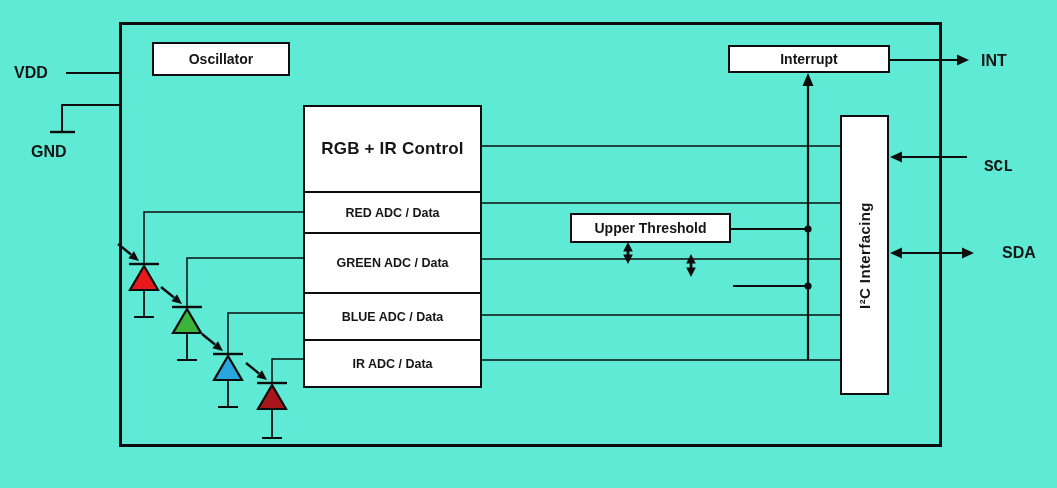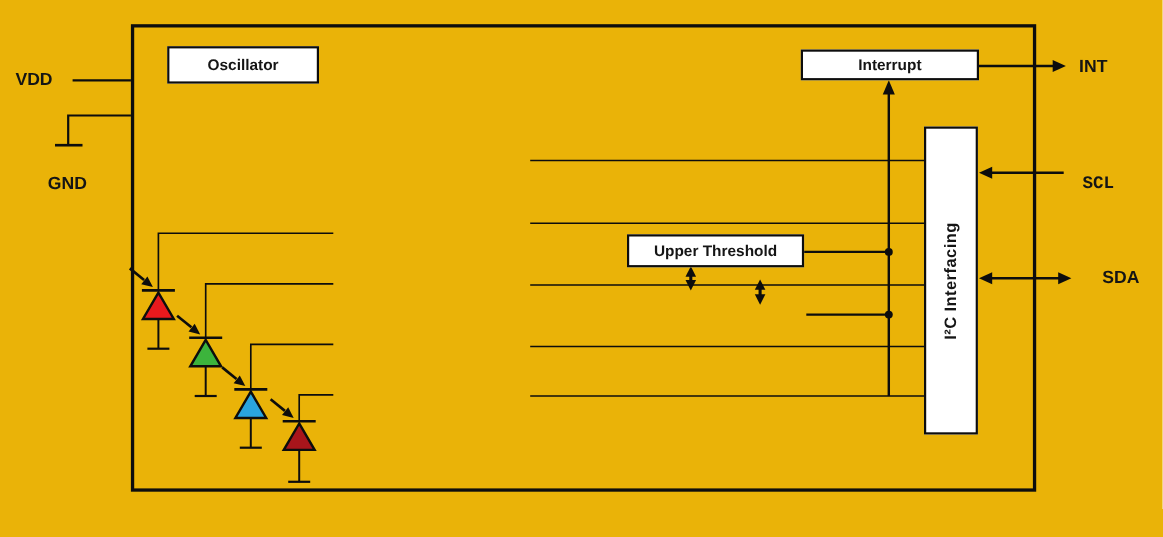--- a/index.html
+++ b/index.html
@@ -1,17 +1,17 @@
 <!DOCTYPE html>
 <html><head>
 <meta charset="utf-8">
 <style>
   html,body { margin:0; padding:0; background:#ffffff; }
   .stage {
-    position:relative; width:1057px; height:488px; background:#eab308;
+    position:relative; width:1057px; height:488px; background:#5eead4;
     font-family:"Liberation Sans", sans-serif; overflow:hidden; color:#151515;
   }
   svg.wires { position:absolute; left:0; top:0; width:1057px; height:488px; }
   .box {
     position:absolute; border:2px solid #0d0d0d; background:#ffffff;
     display:flex; align-items:center; justify-content:center;
     font-weight:bold; color:#151515; box-sizing:border-box; text-align:center;
   }
   .outer { border-width:3px; background:transparent; }
   .block { display:block; padding:0; }
@@ -140,28 +140,45 @@
   <div class="box outer" style="left:119px; top:22px; width:823px; height:425px;"></div>
 
   <div class="box f14" style="left:152px; top:42px; width:138px; height:34px;">
     <span>Oscillator</span>
   </div>
 
   <div class="box f14" style="left:728px; top:45px; width:162px; height:28px;">
     <span>Interrupt</span>
   </div>
 
+  <div class="box block" style="left:303px; top:105px; width:179px; height:283px;">
+    <div class="row f17" style="top:0; height:84px;">
+      <span>RGB + IR Control</span>
+    </div>
+    <div class="row f12 bt" style="top:84px; height:41px;">
+      <span>RED ADC / Data</span>
+    </div>
+    <div class="row f12 bt" style="top:125px; height:60px;">
+      <span>GREEN ADC / Data</span>
+    </div>
+    <div class="row f12 bt" style="top:185px; height:47px;">
+      <span>BLUE ADC / Data</span>
+    </div>
+    <div class="row f12 bt" style="top:232px; height:47px;">
+      <span>IR ADC / Data</span>
+    </div>
+  </div>
 
   <div class="box f14" style="left:570px; top:213px; width:161px; height:30px;">
     <span>Upper Threshold</span>
   </div>
 
   <div class="box" style="left:840px; top:115px; width:49px; height:280px;">
     <span class="vtext">I²C Interfacing</span>
   </div>
 
   <div class="pin" style="left:14px; top:64px; width:46px; ">VDD</div>
-  <div class="pin" style="left:31px; top:143px; width:48px; text-align:right;margin-top:16px;">GND</div>
+  <div class="pin" style="left:31px; top:143px; width:48px; text-align:left;">GND</div>
   <div class="pin" style="left:981px; top:52px;">INT</div>
   <div class="pin" style="left:984px; top:158px;font-family:Liberation Mono, monospace;">SCL</div>
   <div class="pin" style="left:991px; top:244px;margin-left:11px;">SDA</div>
 
 </div>
 
 </body></html>

